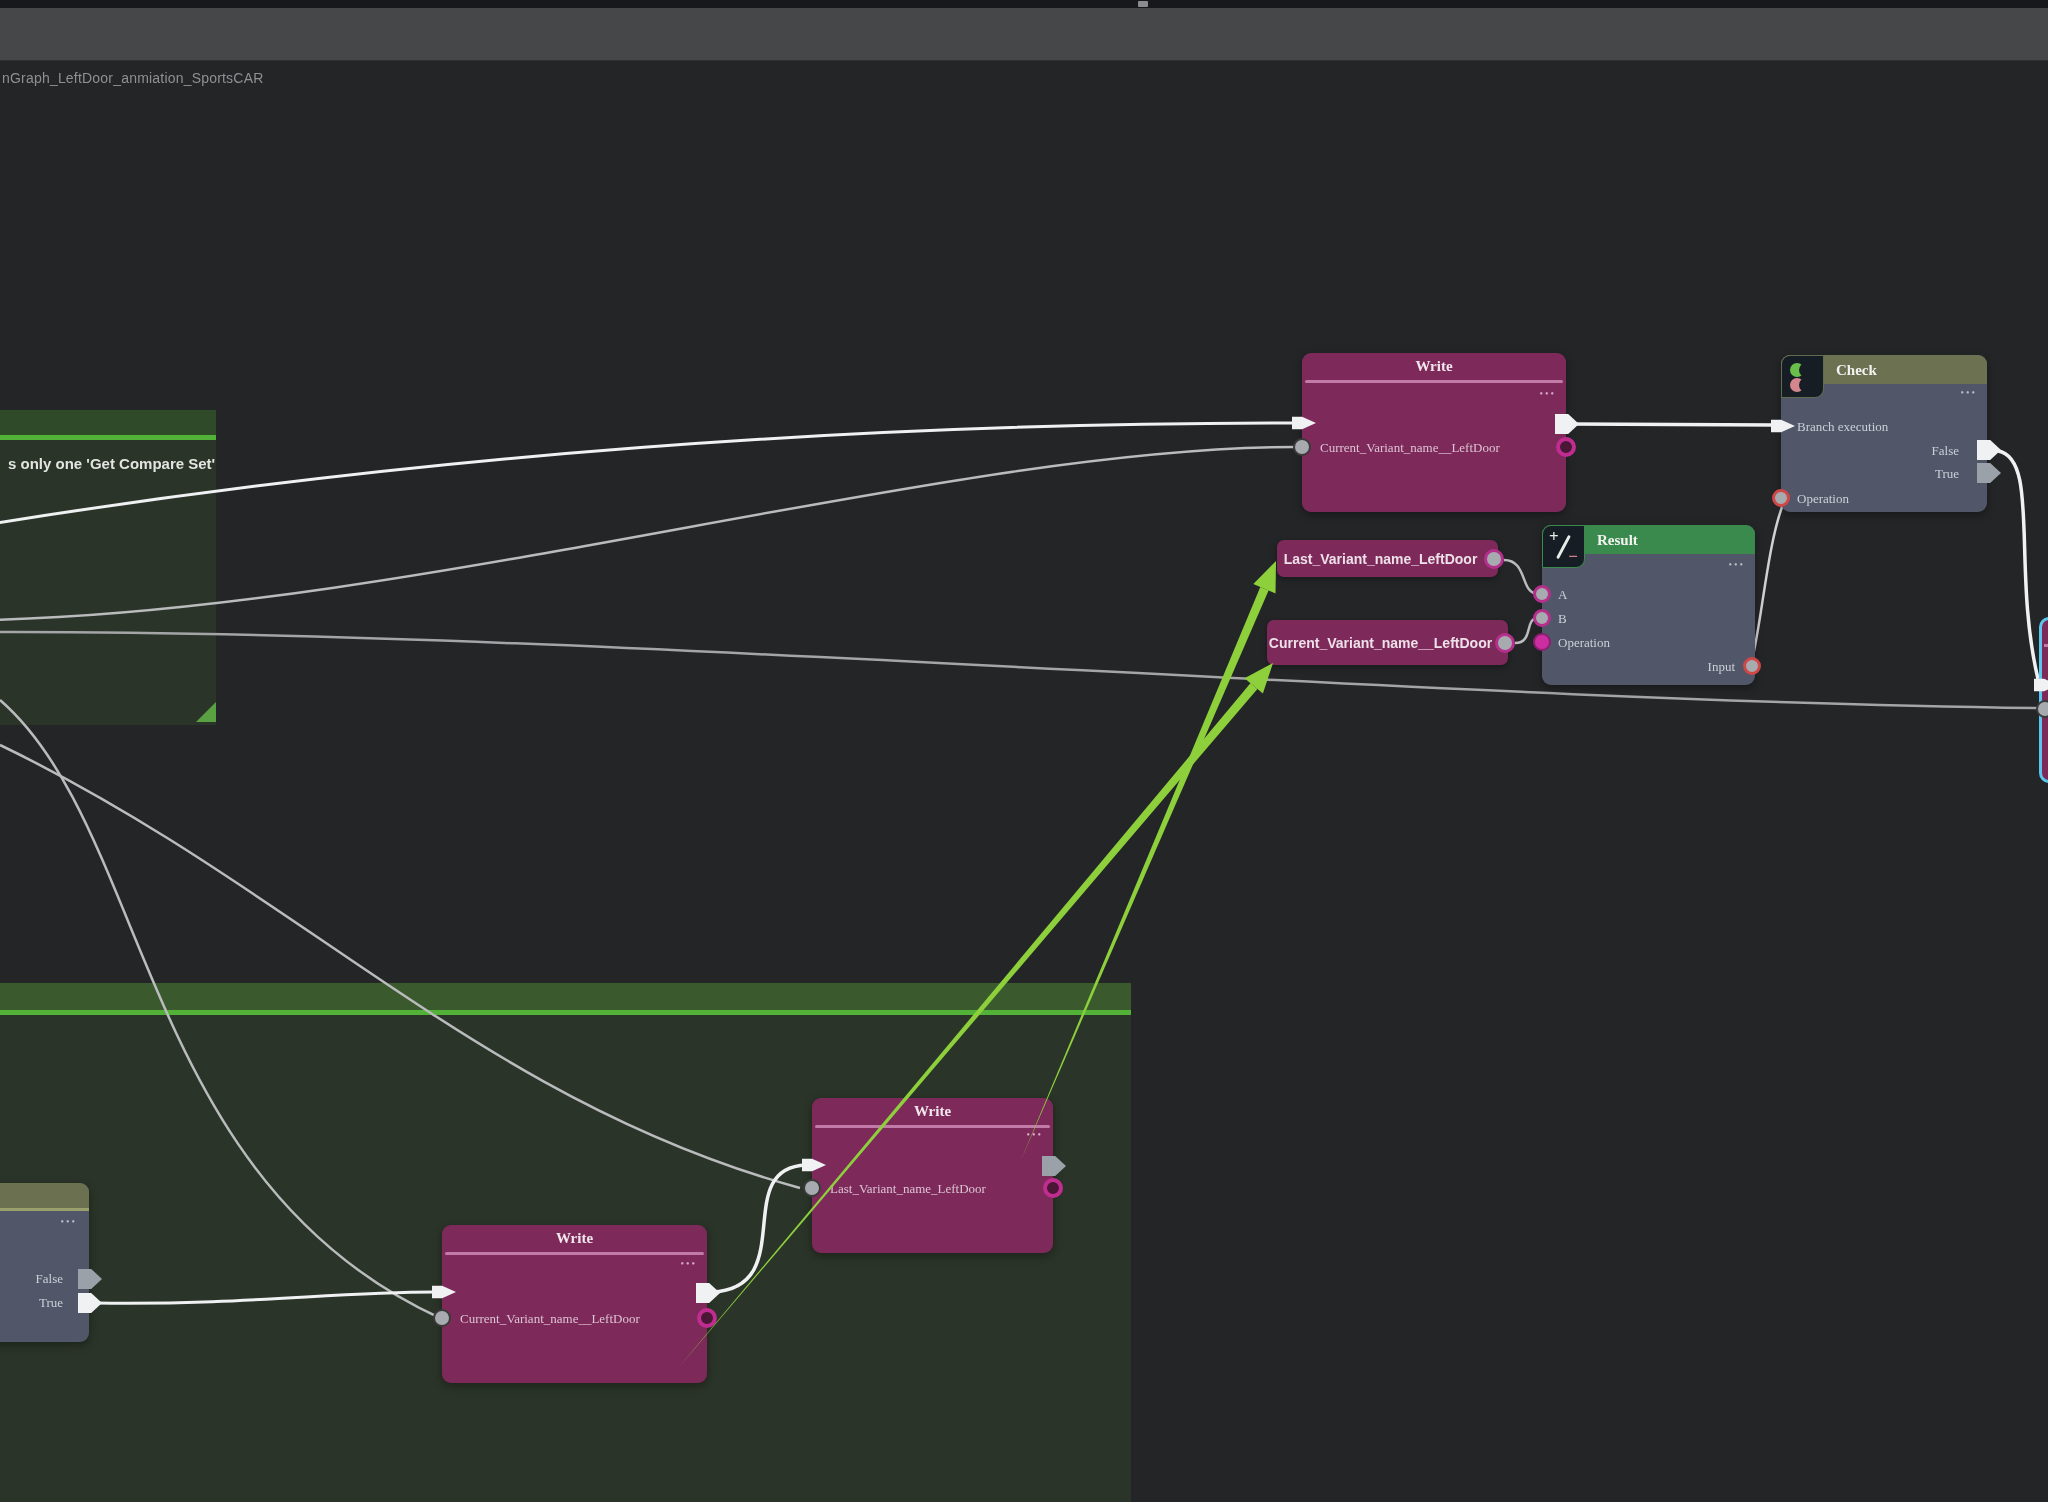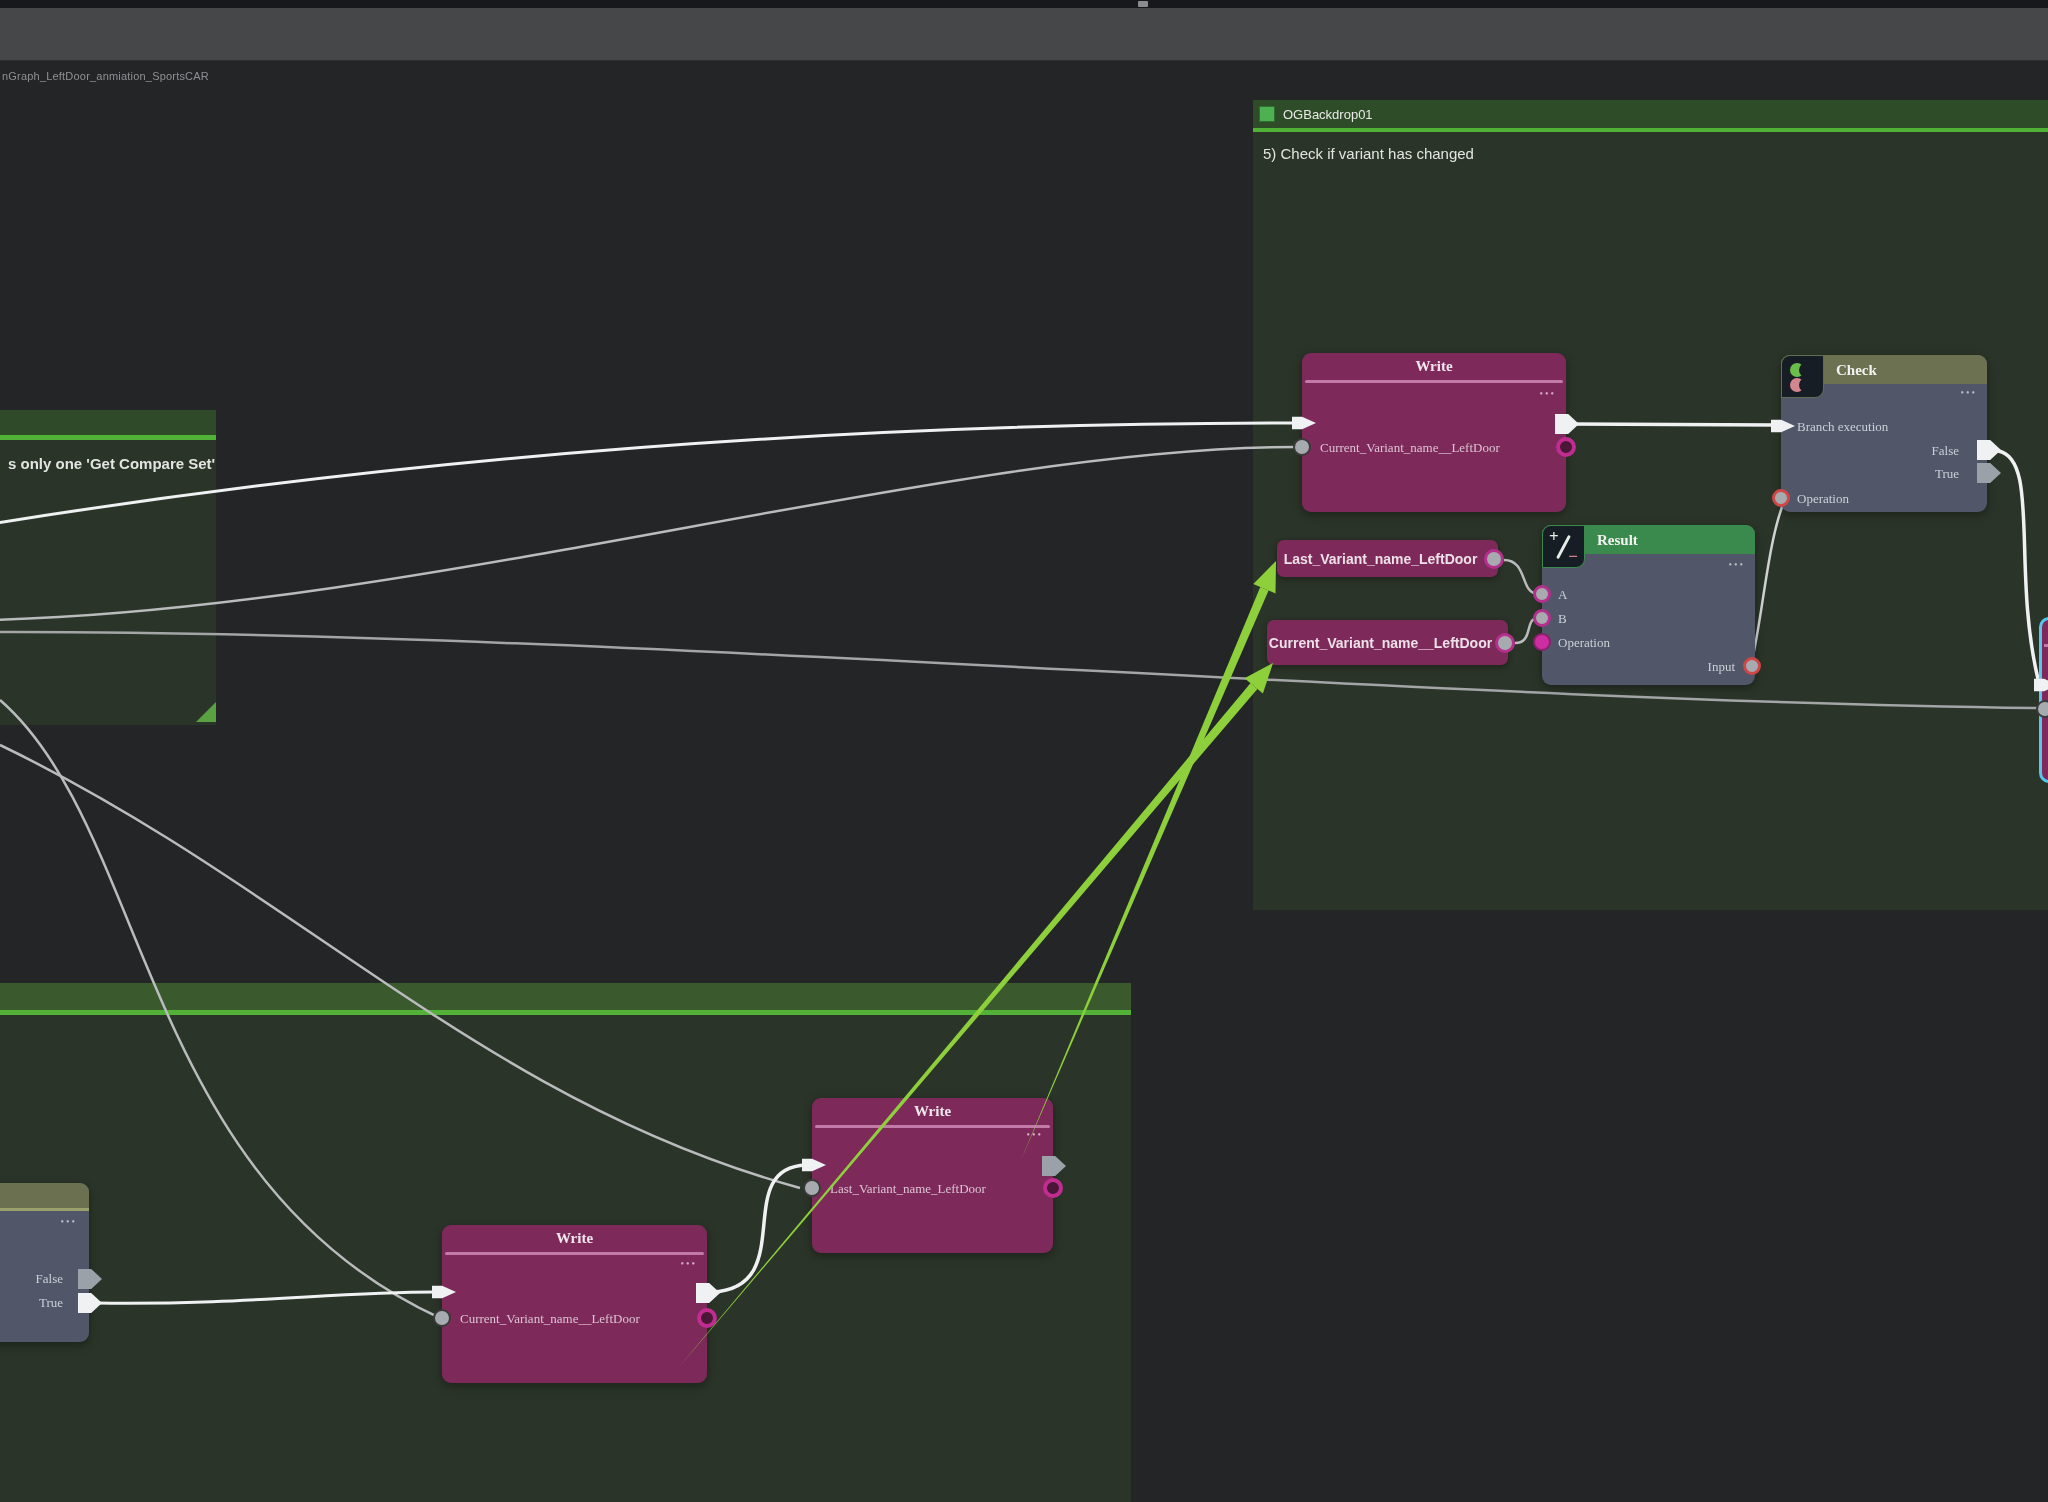--- a/index.html
+++ b/index.html
@@ -3,21 +3,21 @@
 <meta charset="utf-8">
 <style>
   html,body{margin:0;padding:0;background:#000;}
   body{width:2048px;height:1502px;overflow:hidden;position:relative;
        font-family:"Liberation Sans", sans-serif;}
   .abs{position:absolute;}
   .stage{position:absolute;inset:0;background:#232527;overflow:hidden;}
   .top-strip{position:absolute;left:0;top:0;width:2048px;height:8px;background:#17181b;}
   .notch{position:absolute;left:1138px;top:1px;width:10px;height:6px;background:#8a8c8e;border-radius:1px;}
   .toolbar{position:absolute;left:0;top:8px;width:2048px;height:52px;background:#454749;border-bottom:1px solid #2e3032;}
-  .graph-title{position:absolute;left:2px;top:70px;font-size:11px;color:#8e9192;letter-spacing:.2px;}
+  .graph-title{position:absolute;left:2px;top:70px;font-size:14px;color:#8e9192;letter-spacing:.2px;}
 
   
   .backdrop{position:absolute;}
   .bd-header{position:absolute;left:0;top:0;right:0;display:flex;align-items:center;gap:8px;padding-left:6px;box-sizing:border-box;}
   .bd-title{font-size:13px;color:#e8eae6;}
   .bd-divider{position:absolute;left:0;right:0;background:#52b238;}
   .bd-body{position:absolute;left:0;right:0;background:#2b3428;}
   .bd-note{position:absolute;color:#e3e5e1;font-size:15px;}
   .swatch{width:16px;height:16px;background:#4db151;border:1px solid #2f6e31;box-sizing:border-box;}
   .resize-tri{position:absolute;width:0;height:0;border-style:solid;border-width:0 0 20px 20px;border-color:transparent transparent #5aa143 transparent;}
@@ -72,29 +72,20 @@
     <div class="bd-note" style="left:48px;top:45px;font-weight:700;">s only one 'Get Compare Set'</div>
     <div class="resize-tri" style="right:0;bottom:3px;"></div>
   </div>
 
   <div class="backdrop" style="left:-40px;top:983px;width:1171px;height:560px;">
     <div class="bd-header" style="height:27px;background:#3a5a2e;"></div>
     <div class="bd-divider" style="top:27px;height:5px;"></div>
     <div class="bd-body" style="top:32px;height:528px;"></div>
   </div>
 
-  <div class="backdrop" style="left:1253px;top:100px;width:795px;height:810px;">
-    <div class="bd-header" style="height:28px;background:#2e4c28;">
-      <span class="swatch"></span>
-      <span class="bd-title">OGBackdrop01</span>
-    </div>
-    <div class="bd-divider" style="top:28px;height:4px;"></div>
-    <div class="bd-body" style="top:32px;height:778px;"></div>
-    <div class="bd-note" style="left:10px;top:45px;">5) Check if variant has changed</div>
-  </div>
 
   <div class="graph-title">nGraph_LeftDoor_anmiation_SportsCAR</div>
 
   <svg class="layer" width="2048" height="1502" viewBox="0 0 2048 1502" style="z-index:2;">
     <g fill="none">
       <path d="M -10,524 C 420,455 850,423 1294,423" stroke="#eff1f2" stroke-width="3"></path>
       <path d="M -10,620 C 420,610 950,447 1296,447" stroke="#b9bbbd" stroke-width="2.5"></path>
       <path d="M -10,632 C 600,630 1400,700 2037,708" stroke="#a3a5a7" stroke-width="2.5"></path>
       <path d="M 0,700 C 150,830 140,1180 440,1318" stroke="#b9bbbd" stroke-width="2.5"></path>
       <path d="M 0,745 C 300,890 480,1100 800,1188" stroke="#b9bbbd" stroke-width="2.5"></path>

